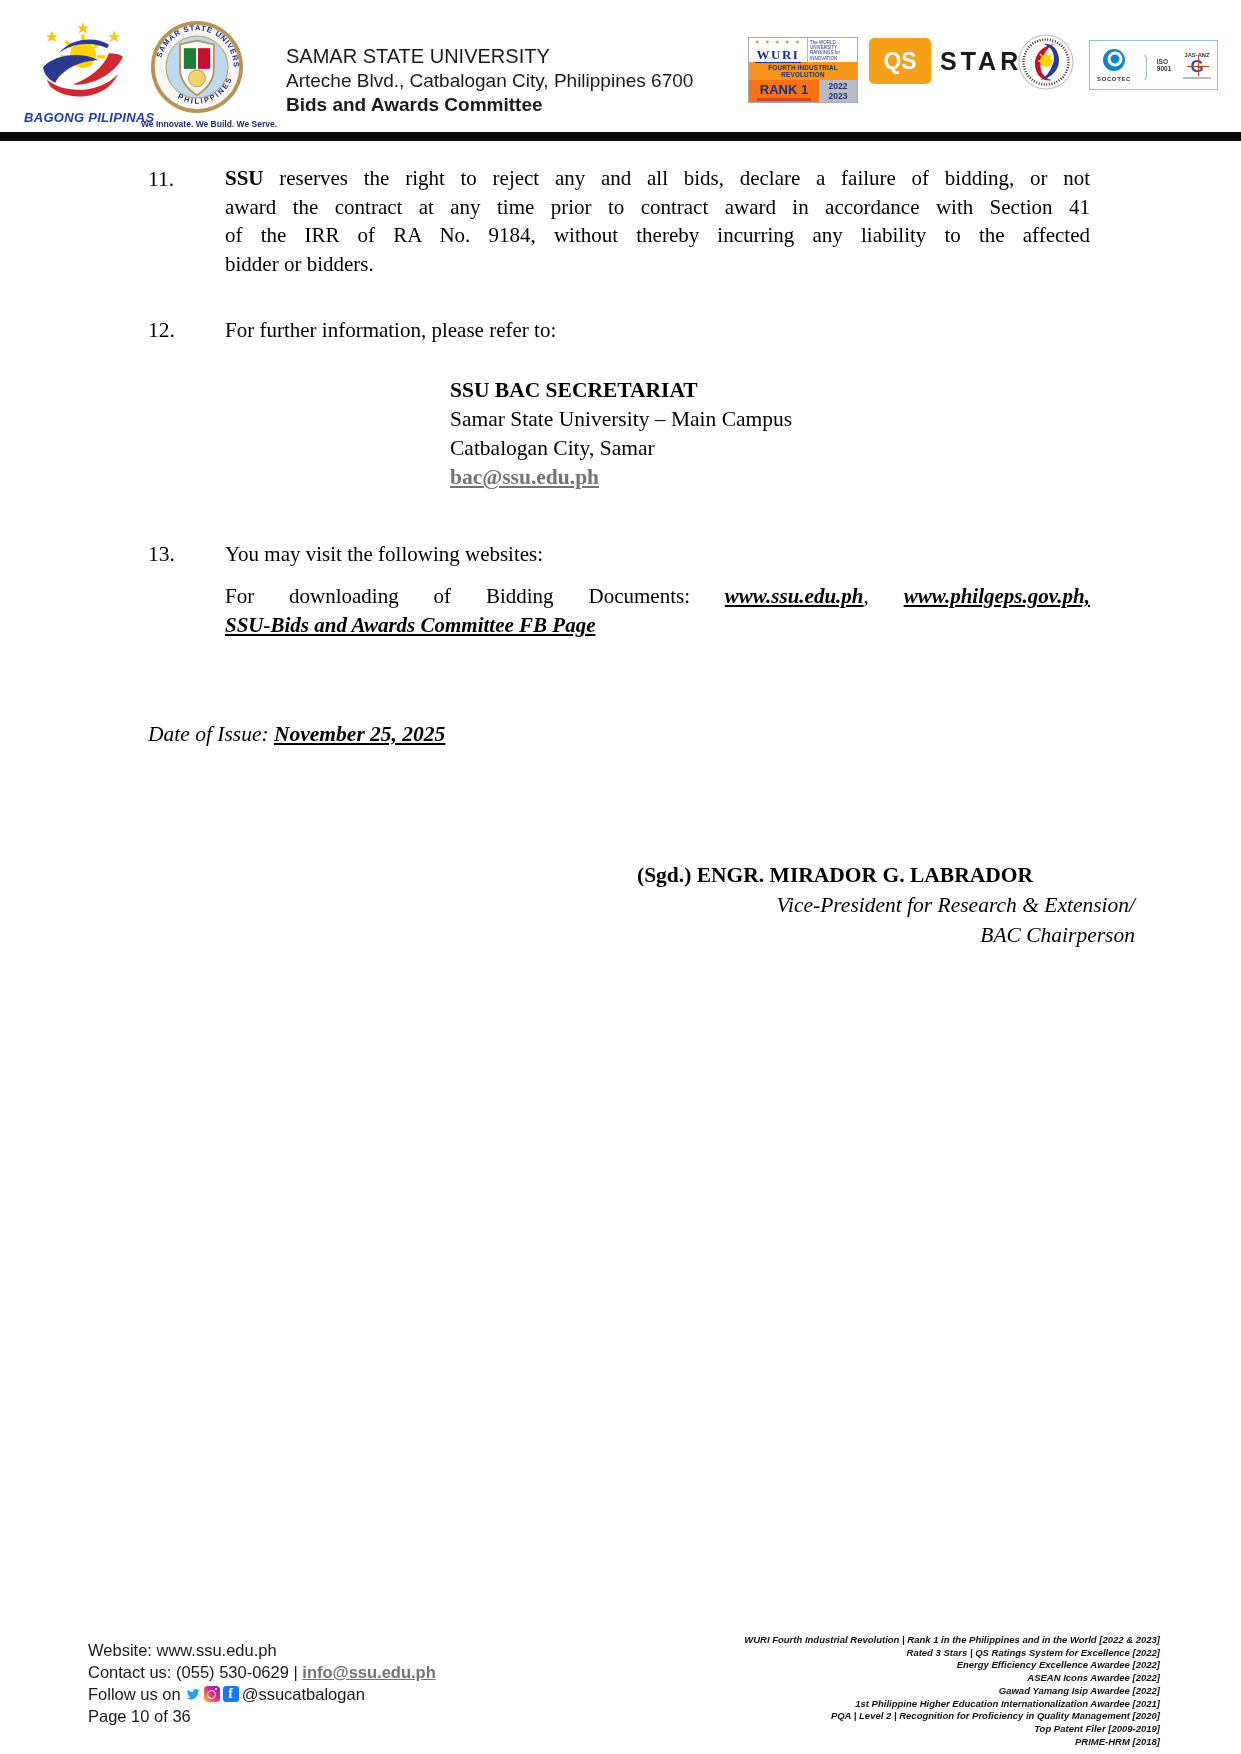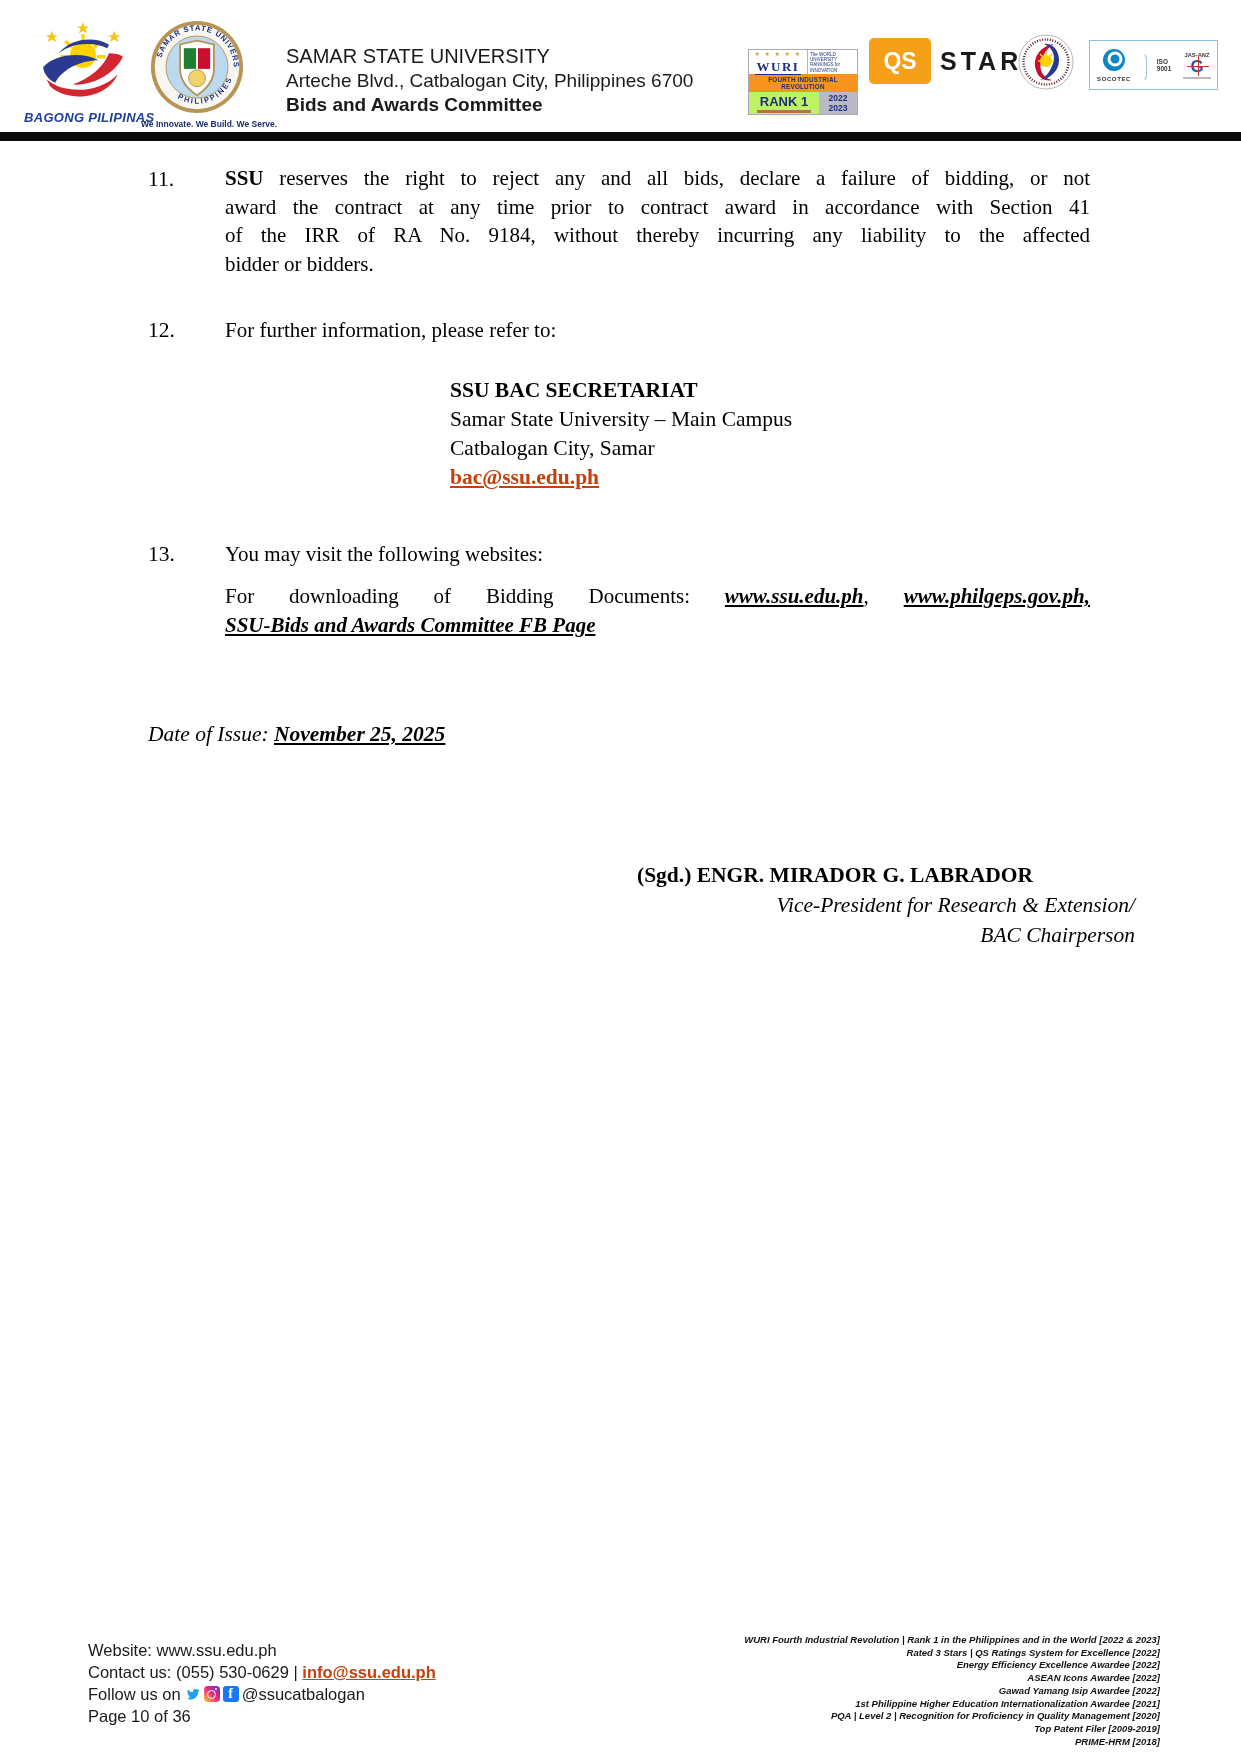--- a/index.html
+++ b/index.html
@@ -15,31 +15,31 @@
   .seal-wrap{position:absolute;left:141px;top:20px;width:112px;text-align:center;}
   .seal-motto{font-family:"Liberation Sans",sans-serif;font-weight:bold;font-size:8.5px;
               color:#1b2f6e;white-space:nowrap;margin-top:1px;}
   .hdr-text{position:absolute;left:286px;top:44px;font-family:"Liberation Sans",sans-serif;
             line-height:24.5px;color:#1a1a1a;}
   .hdr-text .l1{font-size:20px;}
   .hdr-text .l2{font-size:19px;}
   .hdr-text .l3{font-size:19px;font-weight:bold;}
 
   .wuri{position:absolute;left:748px;top:37px;width:108px;border:1px solid #a9a9b0;
-        font-family:"Liberation Sans",sans-serif;background:#fff;margin-top:12px;}
+        font-family:"Liberation Sans",sans-serif;background:#fff;}
   .wuri-top{display:flex;height:24px;}
   .wuri-left{width:58px;text-align:center;padding-top:1px;}
   .wuri-stars{font-size:6px;color:#c9a227;letter-spacing:1.5px;line-height:6px;}
   .wuri-name{font-family:"Liberation Serif",serif;font-weight:bold;font-size:13px;color:#1b2f7e;
              letter-spacing:1.5px;line-height:14px;border-bottom:1.5px solid #1b2f7e;display:inline-block;padding:0 2px;}
   .wuri-tag{flex:1;border-left:1px solid #b5b5bb;font-size:4.5px;line-height:5.2px;color:#1b2f7e;
             padding:2px 1px 0 2px;}
   .wuri-banner{background:#f7941d;color:#1b2f7e;font-weight:bold;font-size:6.3px;
                text-align:center;padding:2px 0;letter-spacing:.2px;}
-  .wuri-bottom{display:flex;background:#bef264;height:22px;}
+  .wuri-bottom{display:flex;background:#f97316;height:22px;}
   .wuri-rank{width:70px;text-align:center;}
   .wuri-rank span{color:#1b2f7e;font-weight:bold;font-size:13px;line-height:15px;}
   .wuri-redbar{width:54px;height:3px;background:#c0392b;margin:0 auto;opacity:.7;}
   .wuri-years{flex:1;background:#b9bac4;color:#1b2f7e;font-weight:bold;font-size:8.5px;
               line-height:9.5px;text-align:center;padding-top:2px;}
 
   .qs-row{position:absolute;left:869px;top:38px;display:flex;align-items:center;gap:9px;}
   .qs-box{width:62px;height:46px;background:#f6a01a;border-radius:5px;display:flex;
           align-items:center;justify-content:center;}
   .qs-box span{color:#fff;font-family:"Liberation Sans",sans-serif;font-weight:bold;font-size:23px;}
@@ -62,21 +62,21 @@
   .jas-mark em{position:absolute;left:8px;top:-2px;width:1px;height:20px;background:#c0392b;}
   .jas-bar{width:28px;height:2px;background:#bbb;margin:1px auto 0;}
 
   
   .item-num{position:absolute;left:148px;font-size:21.5px;}
   .item-text{position:absolute;left:225px;width:865px;font-size:21px;}
   .jlines{line-height:28.5px;}
   .jfull{text-align:justify;text-align-last:justify;}
   .sec-block{position:absolute;left:450px;top:376px;font-size:21.5px;line-height:29px;}
   .b{font-weight:bold;}
-  .link-mail{font-weight:bold;text-decoration:underline;color:#c2410c;}
+  .link-mail{font-weight:bold;text-decoration:underline;color:#737373;}
   .link-web{font-weight:bold;font-style:italic;text-decoration:underline;color:#000;}
   .date-line{position:absolute;left:148px;top:722px;font-size:21.5px;font-style:italic;}
   .date-value{font-weight:bold;text-decoration:underline;}
   .sig-block{position:absolute;left:535px;top:860px;width:600px;text-align:center;
              font-size:21.5px;line-height:30px;}
   .sig-name{font-weight:bold;}
   .sig-title{font-style:italic;text-align:right;}
 
   
   .foot-left{position:absolute;left:88px;top:1639px;font-family:"Liberation Sans",sans-serif;

